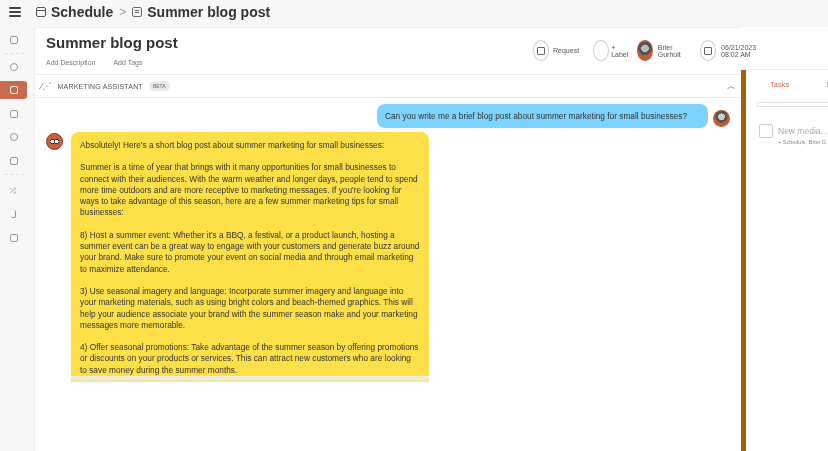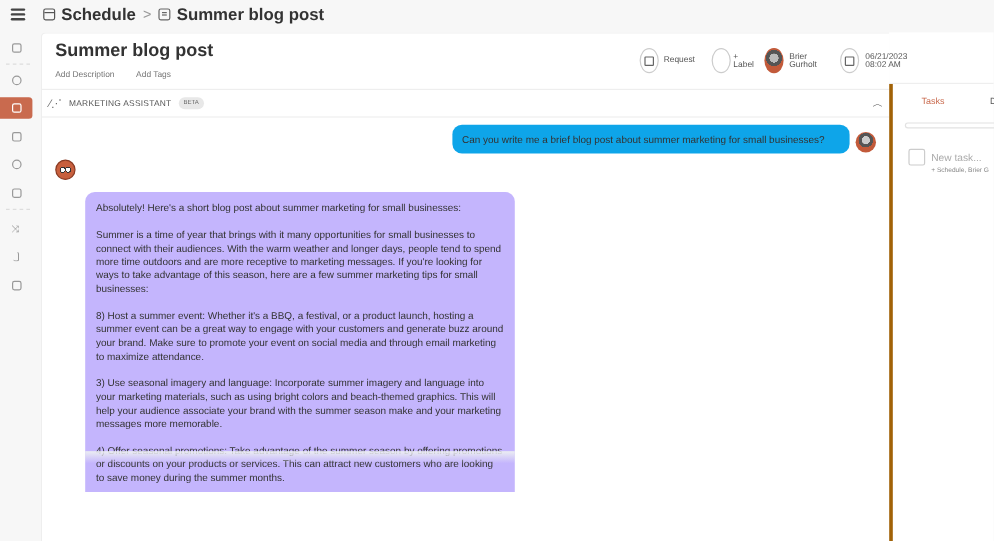--- a/index.html
+++ b/index.html
@@ -29,35 +29,35 @@
   .circ .mini { width: 8px; height: 8px; border: 1px solid #666; border-radius: 1px; }
   .avatar-lg { width: 21px; height: 21px; border-radius: 50%; background: radial-gradient(circle at 50% 40%, #bbb 0 25%, #555 26% 45%, #c25a3a 46%); }
   .hdr-line { position: absolute; left: 0; top: 46px; width: 707px; border-top: 1px solid #eee; }
   .ma-bar { position: absolute; left: 0; top: 47px; width: 707px; height: 22px; display: flex; align-items: center; }
   .ma-label { font-size: 7px; color: #555; letter-spacing: 0.2px; margin-left: 6px; }
   .beta { font-size: 5px; background: #e8e8e8; color: #666; border-radius: 6px; padding: 2px 4px; margin-left: 6px; }
   .wand { margin-left: 6px; font-size: 9px; color: #666; }
   .chev-up { position: absolute; right: 6px; top: 5px; font-size: 9px; color: #555; }
   .ma-line { position: absolute; left: 0; top: 69px; width: 707px; border-top: 1px solid #eee; }
 
-  .user-msg { position: absolute; left: 342px; top: 76px; width: 331px; height: 24px; background: #0ea5e9; border-radius: 8px; font-size: 8.3px; color: #333; display: flex; align-items: center; padding-left: 8px; }
+  .user-msg { position: absolute; left: 342px; top: 76px; width: 331px; height: 24px; background: #7dd3fc; border-radius: 8px; font-size: 8.3px; color: #333; display: flex; align-items: center; padding-left: 8px; }
   .avatar-sm { position: absolute; width: 17px; height: 17px; border-radius: 50%; }
   .user-av { left: 678px; top: 82px; background: radial-gradient(circle at 50% 40%, #ccc 0 25%, #555 26% 45%, #c25a3a 46%); }
   .bot-av { left: 11px; top: 105px; background: radial-gradient(circle at 35% 50%, #fff 0 14%, #333 15% 20%, transparent 21%), radial-gradient(circle at 65% 50%, #fff 0 14%, #333 15% 20%, transparent 21%), #c8603e; border: 1px solid #8a3a22; }
-  .bot-msg { position: absolute; left: 36px; top: 104px; width: 358px; height: 250px; background: #c4b5fd; border-radius: 8px 8px 0 0; padding: 8px 9px; font-size: 8.3px; line-height: 11.3px; color: #333; overflow: hidden; margin-top: 28px; }
+  .bot-msg { position: absolute; left: 36px; top: 104px; width: 358px; height: 250px; background: #fde047; border-radius: 8px 8px 0 0; padding: 8px 9px; font-size: 8.3px; line-height: 11.3px; color: #333; overflow: hidden; }
   .bot-msg p { margin-bottom: 11px; }
   .fade { position: absolute; left: 36px; top: 348px; width: 358px; height: 10px; background: linear-gradient(#eceef2, rgba(255,255,255,0)); }
 
   .composer { position: absolute; left: 141px; top: 364px; width: 425px; height: 26px; background: #fff; border: 1px solid #e4e4e4; border-radius: 3px; box-shadow: 0 1px 2px rgba(0,0,0,0.12); display: flex; align-items: center; }
   .composer input { border: none; outline: none; font-size: 10.5px; color: #555; margin-left: 7px; width: 340px; font-family: "Liberation Sans", sans-serif; background: transparent; }
   .composer input::placeholder { color: #666; }
   .send-ic { position: absolute; left: 373px; top: 7px; font-size: 9px; color: #c96a4e; }
   .help-ic { position: absolute; left: 400px; top: 7px; width: 9px; height: 9px; border: 1px solid #888; border-radius: 50%; font-size: 6px; color: #888; display: flex; align-items: center; justify-content: center; }
 
-  .right { position: absolute; left: 741px; top: 70px; width: 87px; height: 381px; background: #fff; border-left: 3px solid #a16207; }
+  .right { position: absolute; left: 741px; top: 70px; width: 87px; height: 381px; background: #fff; border-left: 5px solid #a16207; }
   .tabs { position: absolute; left: 0; top: 10px; width: 87px; font-size: 7.5px; }
   .tab-tasks { position: absolute; left: 24px; color: #c96a4e; }
   .tab-d { position: absolute; left: 81px; color: #555; }
   .r-input { position: absolute; left: 10px; top: 32px; width: 80px; height: 5px; border: 1px solid #e2e2e2; border-radius: 3px; }
   .task-cb { position: absolute; left: 13px; top: 54px; width: 14px; height: 14px; border: 1px solid #ccc; border-radius: 2px; }
   .task-new { position: absolute; left: 32px; top: 56px; font-size: 8.5px; color: #aaa; white-space: nowrap; }
   .task-meta { position: absolute; left: 32px; top: 69px; font-size: 5.5px; color: #888; white-space: nowrap; }
   .top-strip { position: absolute; left: 741px; top: 27px; width: 87px; height: 43px; background: #fff; }
   .top-line { position: absolute; left: 741px; top: 69px; width: 87px; border-top: 1px solid #eee; }
 </style>
@@ -160,15 +160,15 @@
 
 <div class="top-line"></div>
 
 <div class="right">
   <div class="tabs">
     <span class="tab-tasks">Tasks</span>
     <span class="tab-d">D</span>
   </div>
   <div class="r-input"></div>
   <div class="task-cb"></div>
-  <div class="task-new">New task...</div>
+  <div class="task-new">New media...</div>
   <div class="task-meta">+ Schedule,  Brier G</div>
 </div>
 
 </body></html>

